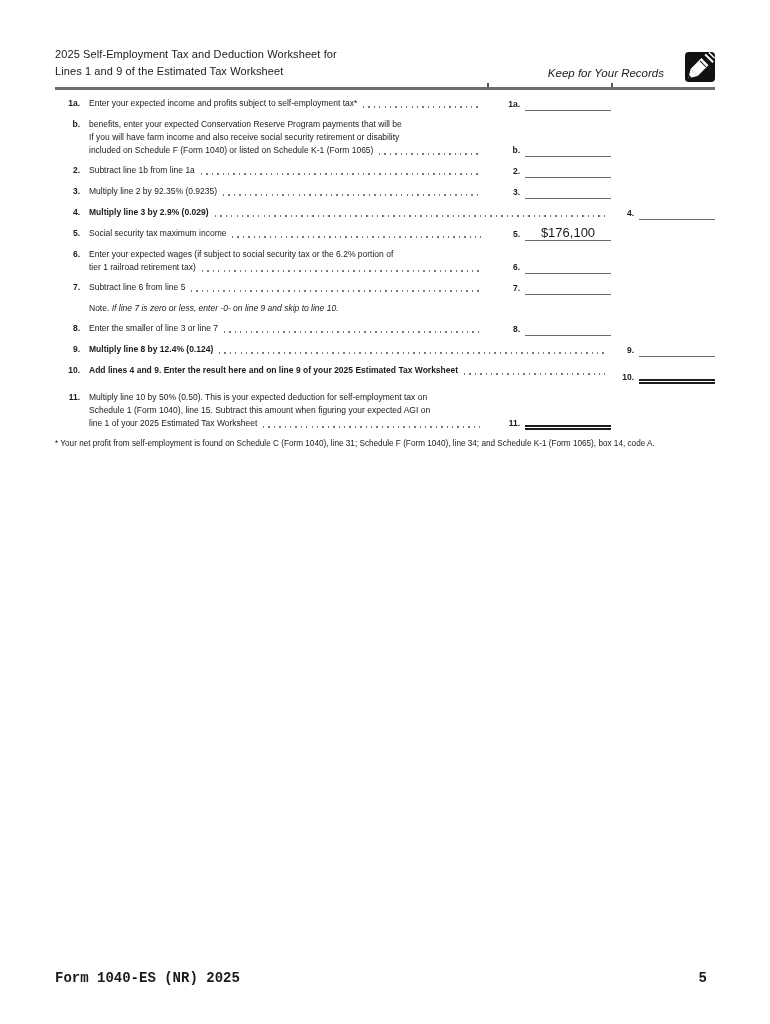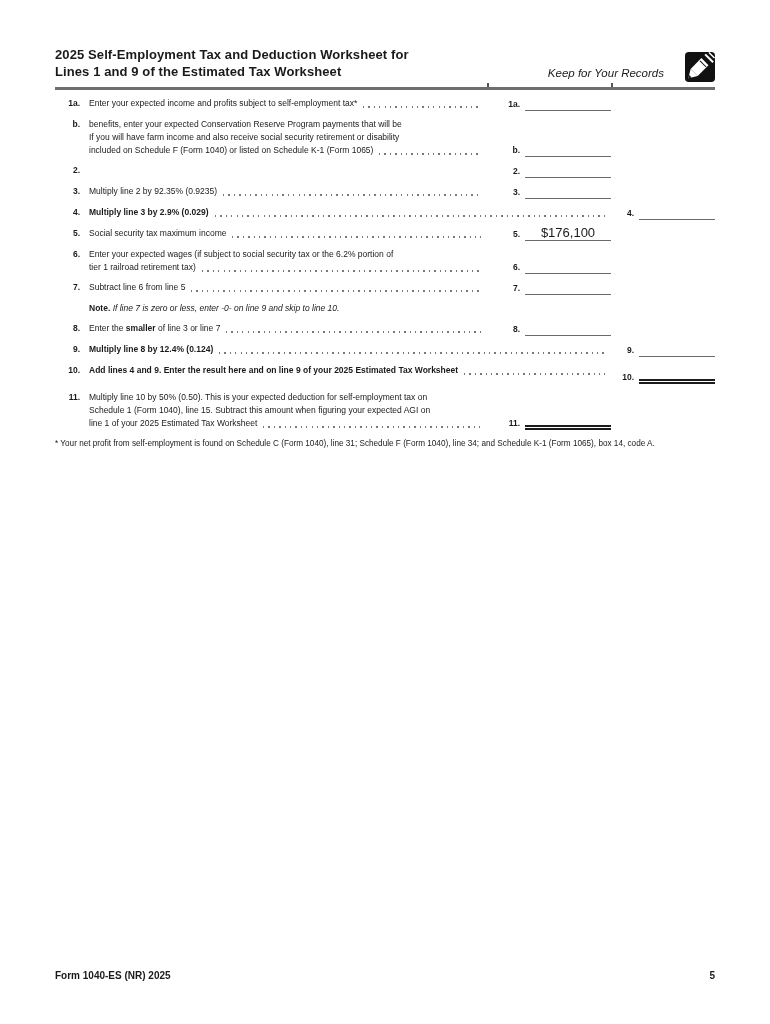--- a/index.html
+++ b/index.html
@@ -12,21 +12,21 @@
     box-sizing:border-box;
     margin:0 auto;
     overflow:hidden;
   }
   .content{
     position:absolute;
     left:55px;right:55px;top:46px;
   }
   
   .hdr{display:flex;justify-content:space-between;align-items:flex-end;}
-  .hdr-title{font-size:13px;font-weight:bold;line-height:17px;letter-spacing:.1px;}
+  .hdr-title{font-size:11px;font-weight:normal;line-height:17px;letter-spacing:.1px;}
   .hdr-right{display:flex;align-items:flex-end;gap:12px;}
   .keep{font-size:11.5px;font-style:italic;white-space:nowrap;margin-right:9px;padding-bottom:1px;}
   .icon-box{width:30px;height:32px;flex:none;margin-bottom:-3px;}
   .rule{height:3px;background:#6e6e6e;margin-top:7px;position:relative;}
   .rule .tick{position:absolute;top:-4px;width:1.5px;height:4px;background:#555;}
   .tick-a{left:432px;}
   .tick-b{left:556px;}
   
   .ws{margin-top:2px;}
   .row{
@@ -55,30 +55,30 @@
   .entry.colB{grid-column:4;}
   .elabel{flex:1;text-align:right;font-weight:bold;margin-right:5px;white-space:nowrap;}
   .blank{
     flex:none;height:13px;line-height:12px;
     border-bottom:1.6px solid #6a6a6a;
     text-align:center;font-size:13px;white-space:nowrap;
   }
   .colA .blank{width:86px;}
   .colB .blank{width:76px;}
   .blank.dbl{border-bottom:5px double #1c1c1c;height:15px;}
-  .b{font-weight:bold;}
+  .b{font-weight:normal;}
   .i{font-style:italic;}
   .noterow .body{grid-column:2 / 5;}
   
   .footnote{margin-top:8px;font-size:8.2px;line-height:11px;}
   
   .footer{
-    position:absolute;left:55px;right:55px;top:970px;
+    position:absolute;left:55px;right:63px;top:970px;
     display:flex;justify-content:space-between;
-    font-size:10px;font-weight:bold;
+    font-size:14px;font-weight:bold;font-family:Liberation Mono, monospace;
   }
 </style>
 </head>
 <body>
 
 <div class="page">
   <div class="content">
 
     <div class="hdr">
       <div class="hdr-title">
@@ -132,20 +132,26 @@
           </div>
         </div>
         <div class="entry colA">
           <span class="elabel">b.</span>
           <span class="blank"></span>
         </div>
       </div>
 
       <div class="row">
         <div class="num">2.</div>
+        <div class="body">
+            <div class="tline">
+          <span class="t">Subtract line 1b from line 1a</span>
+          <span class="leader"></span>
+        </div>
+          </div>
         <div class="entry colA">
           <span class="elabel">2.</span>
           <span class="blank"></span>
         </div>
       </div>
 
       <div class="row">
         <div class="num">3.</div>
         <div class="body">
             <div class="tline">

